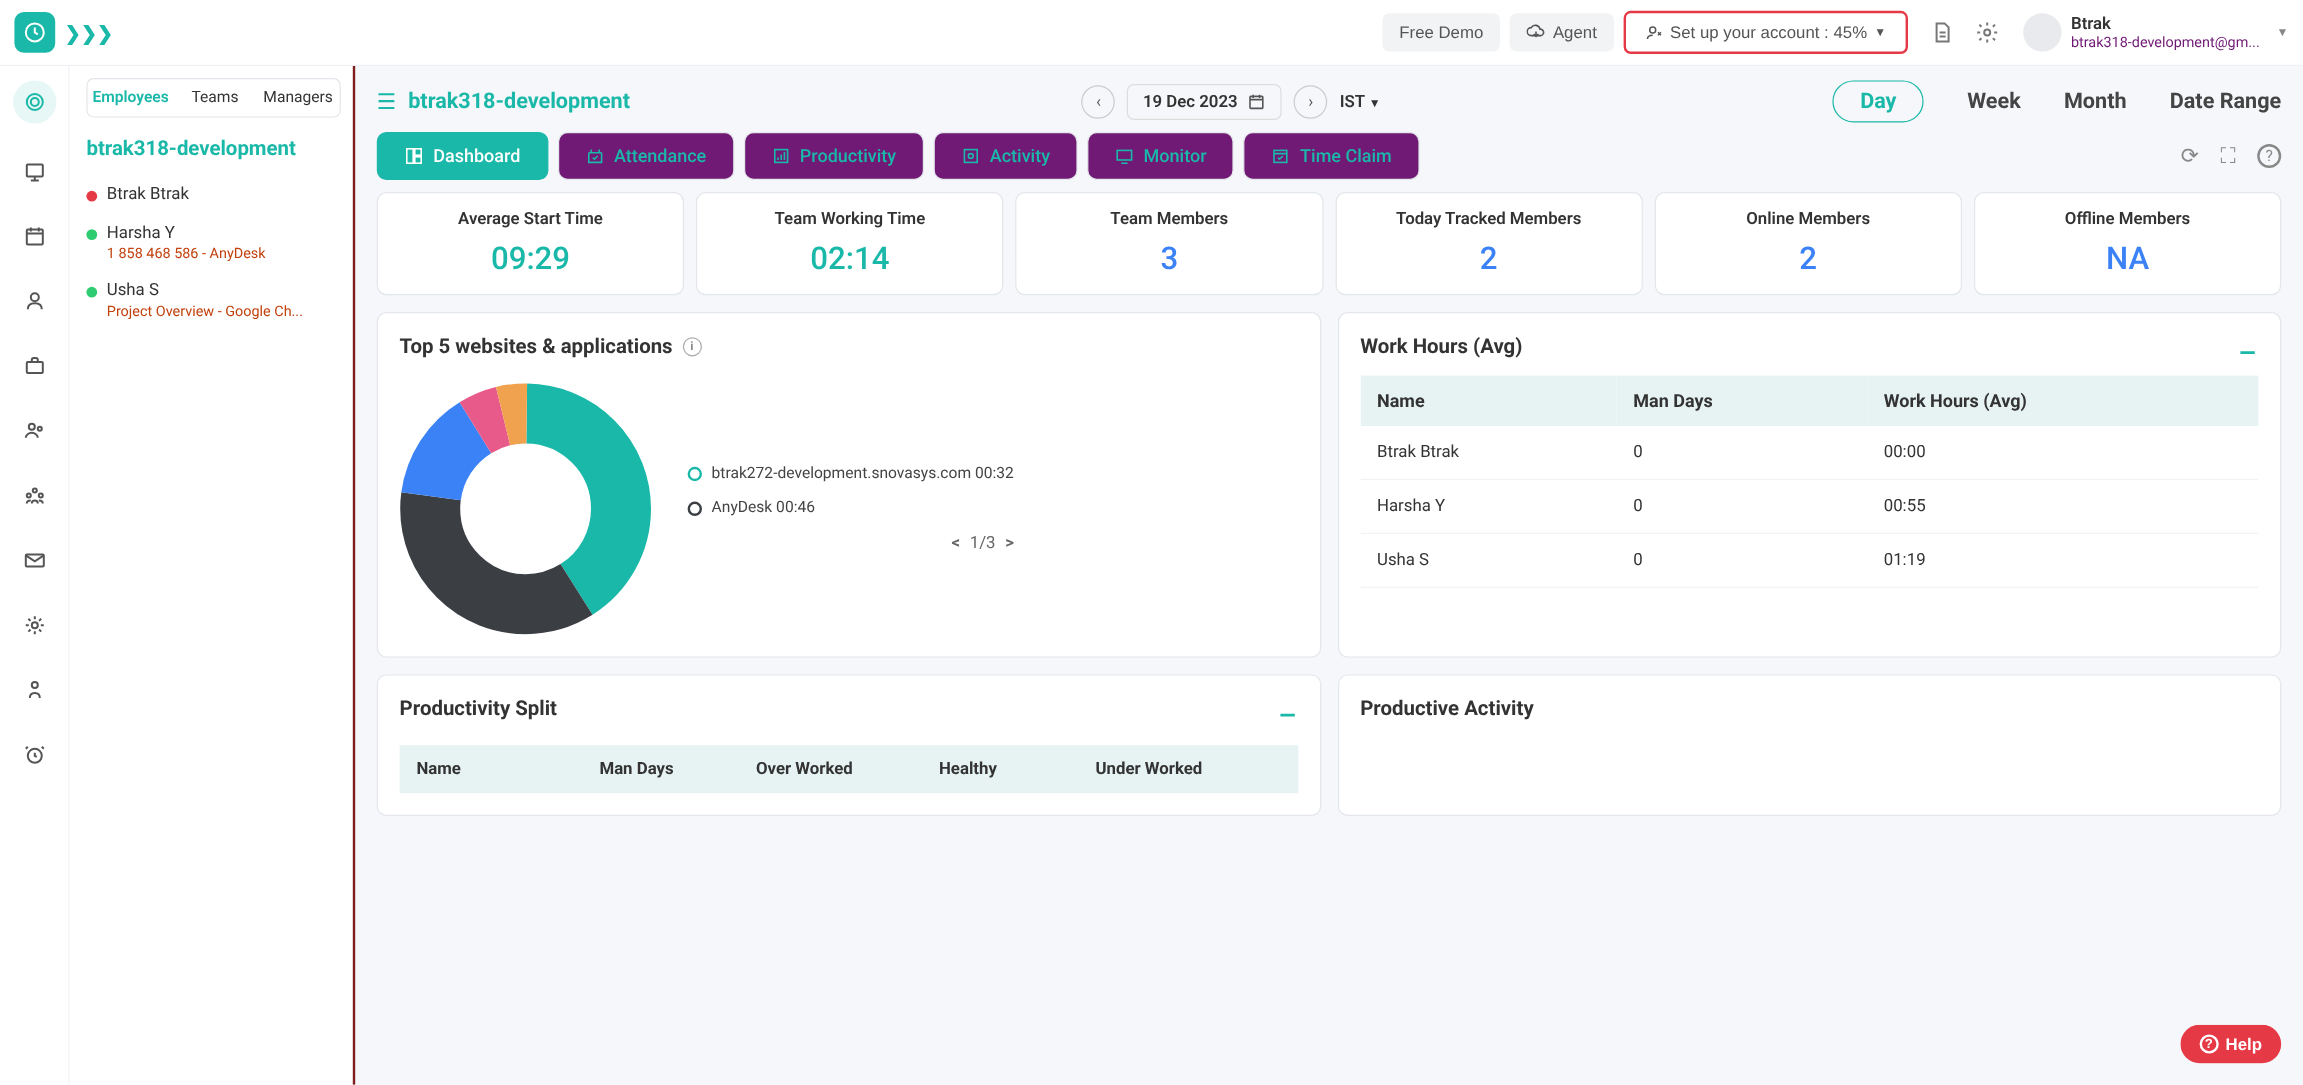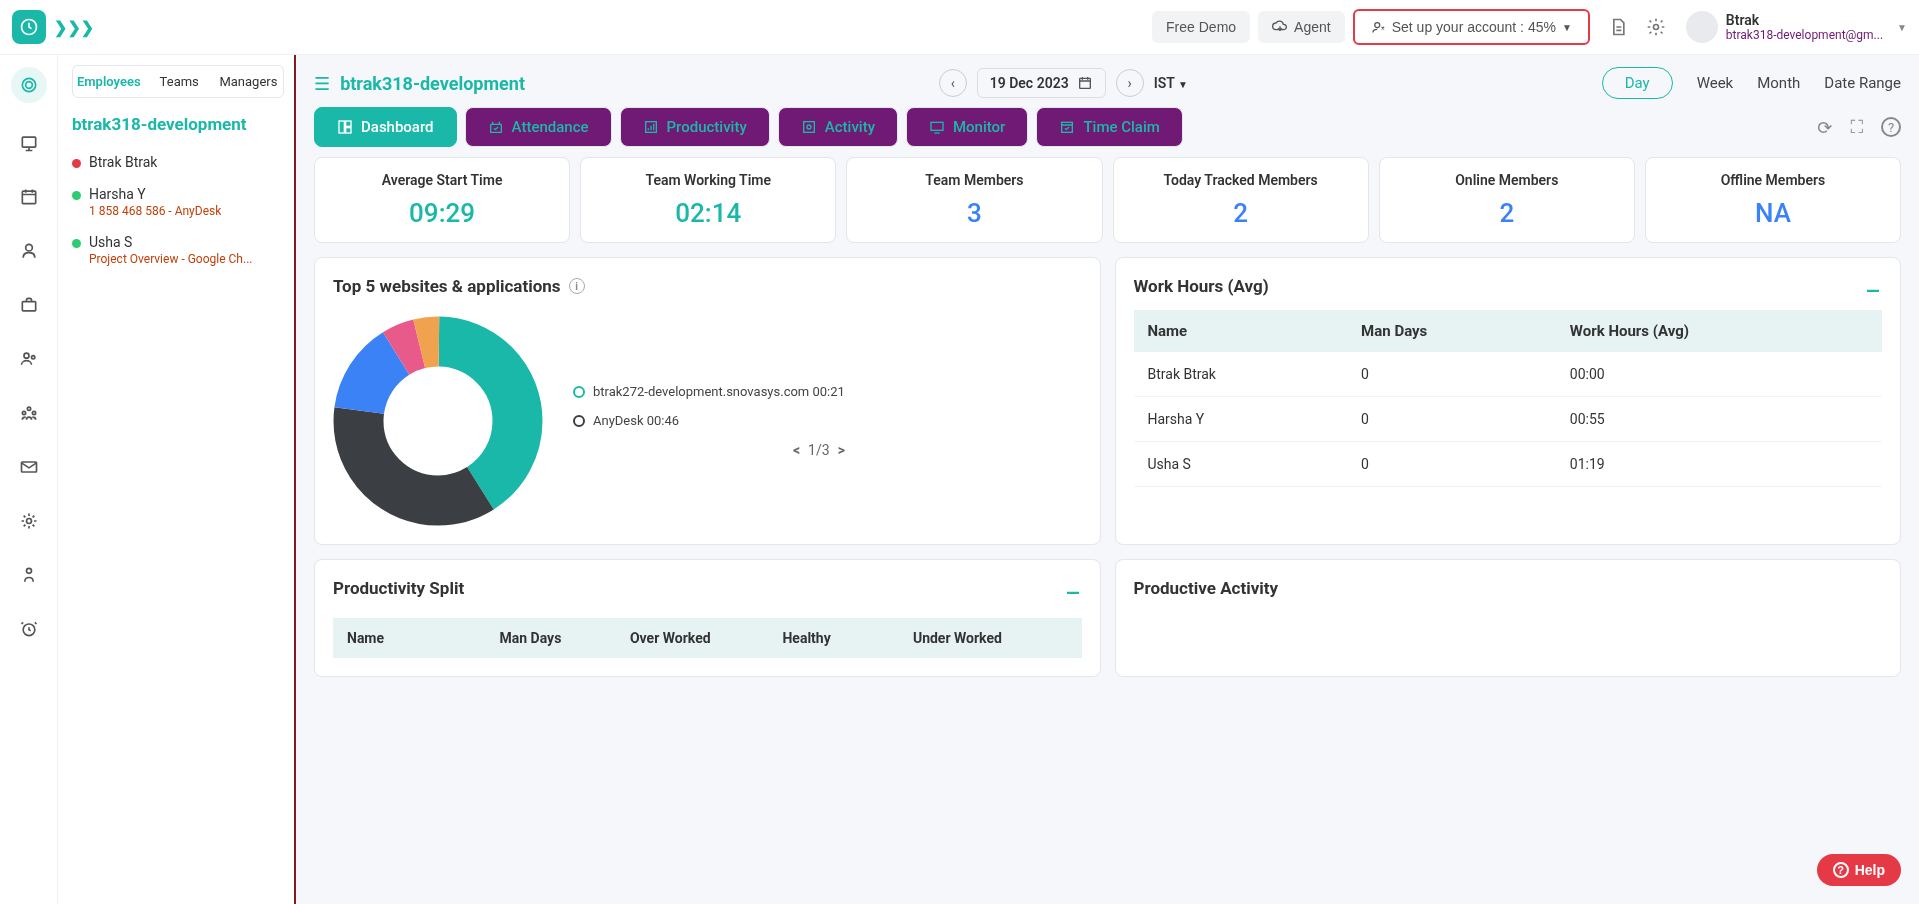--- a/index.html
+++ b/index.html
@@ -36,21 +36,21 @@
 .emp-sub{font-size:12px;color:#c2410c;margin-top:2px;}
 
 .main { flex:1; padding:12px 18px; overflow:auto;}
 .main-header{display:flex;align-items:center;margin-bottom:8px;gap:10px;}
 .hamburger{color:#1ab8a8;font-size:18px;}
 .main-title{color:#1ab8a8;font-weight:700;font-size:18px;}
 .date-area{display:flex;align-items:center;gap:10px;margin:0 auto;}
 .circle-btn{width:28px;height:28px;border:1px solid #ccc;border-radius:50%;display:flex;align-items:center;justify-content:center;color:#555;cursor:pointer;}
 .date-pill{border:1px solid #ddd;border-radius:6px;padding:6px 12px;display:flex;align-items:center;gap:8px;font-weight:600;}
 .tz{font-weight:600;color:#333;cursor:pointer;}
-.range-tabs{display:flex;gap:24px;align-items:center;font-size:15px;font-weight:400;color:#444;}
+.range-tabs{display:flex;gap:36px;align-items:center;font-size:18px;font-weight:700;color:#444;}
 .range-tab{cursor:pointer;}
 .range-tab.active{color:#1ab8a8;border:1px solid #1ab8a8;border-radius:18px;padding:6px 22px;}
 
 .content-tabs{display:flex;gap:8px;margin-top:8px;align-items:center;}
 .ctab{background:#701a75;border:1px solid #e3e6ea;border-radius:8px;padding:10px 22px;display:flex;align-items:center;gap:8px;color:#1ab8a8;font-weight:500;cursor:pointer;font-size:15px;}
 .ctab.active{background:#1ab8a8;color:#fff;border-color:#1ab8a8;}
 .ctab-spacer{flex:1;}
 .small-icon{color:#888;cursor:pointer;font-size:18px;margin-left:10px;}
 
 .stats-row{display:flex;gap:10px;margin-top:10px;}
@@ -362,21 +362,21 @@
             <circle cx="21" cy="21" r="15.9" fill="transparent" stroke="#3b3f44" stroke-width="10" stroke-dasharray="36 64" stroke-dashoffset="-16"></circle>
             <circle cx="21" cy="21" r="15.9" fill="transparent" stroke="#3b82f6" stroke-width="10" stroke-dasharray="14 86" stroke-dashoffset="-52"></circle>
             <circle cx="21" cy="21" r="15.9" fill="transparent" stroke="#e85a8a" stroke-width="10" stroke-dasharray="5 95" stroke-dashoffset="-66"></circle>
             <circle cx="21" cy="21" r="15.9" fill="transparent" stroke="#f0a24e" stroke-width="10" stroke-dasharray="4 96" stroke-dashoffset="-71"></circle>
             <circle cx="21" cy="21" r="10" fill="#fff"></circle>
           </svg>
           <div>
             <div class="legend">
               <div class="legend-row">
                   <span class="legend-dot" style="border-color:#1ab8a8"></span>
-                  <span>btrak272-development.snovasys.com 00:21</span>
+                  <span>btrak272-development.snovasys.com 00:32</span>
                 </div>
               <div class="legend-row">
                   <span class="legend-dot" style="border-color:#3b3f44"></span>
                   <span>AnyDesk 00:46</span>
                 </div>
             </div>
             <div class="pager">
               <span style="cursor:pointer;font-weight:bold;">&lt;</span>
               <span>1/3</span>
               <span style="cursor:pointer;font-weight:bold;">&gt;</span>

